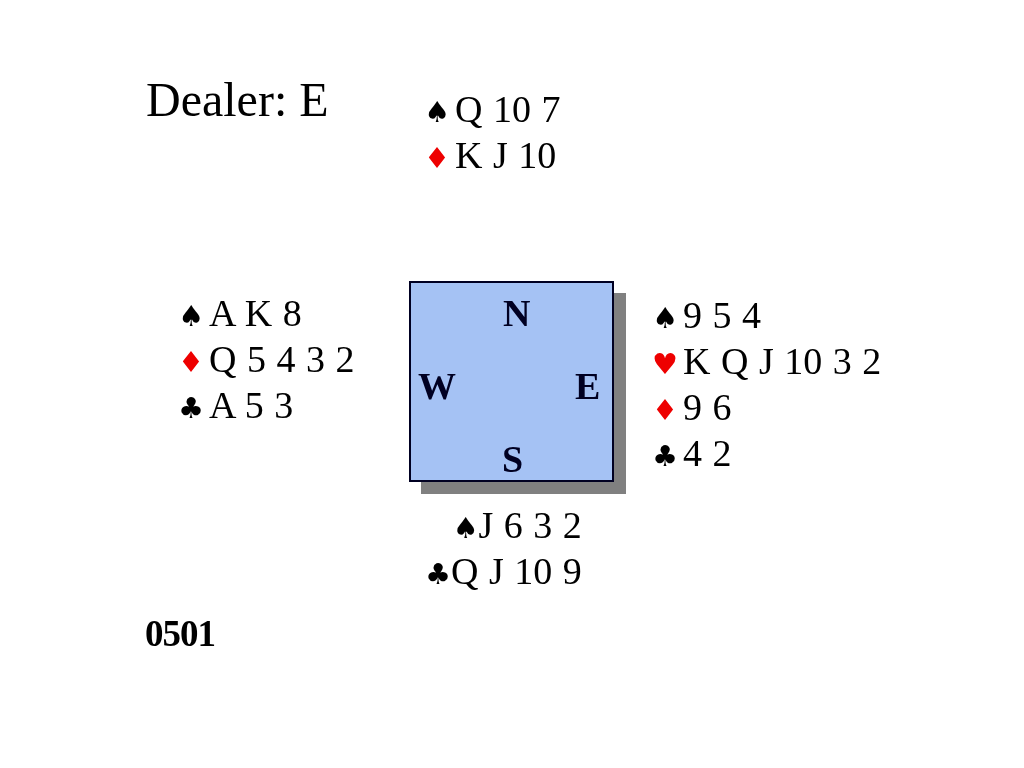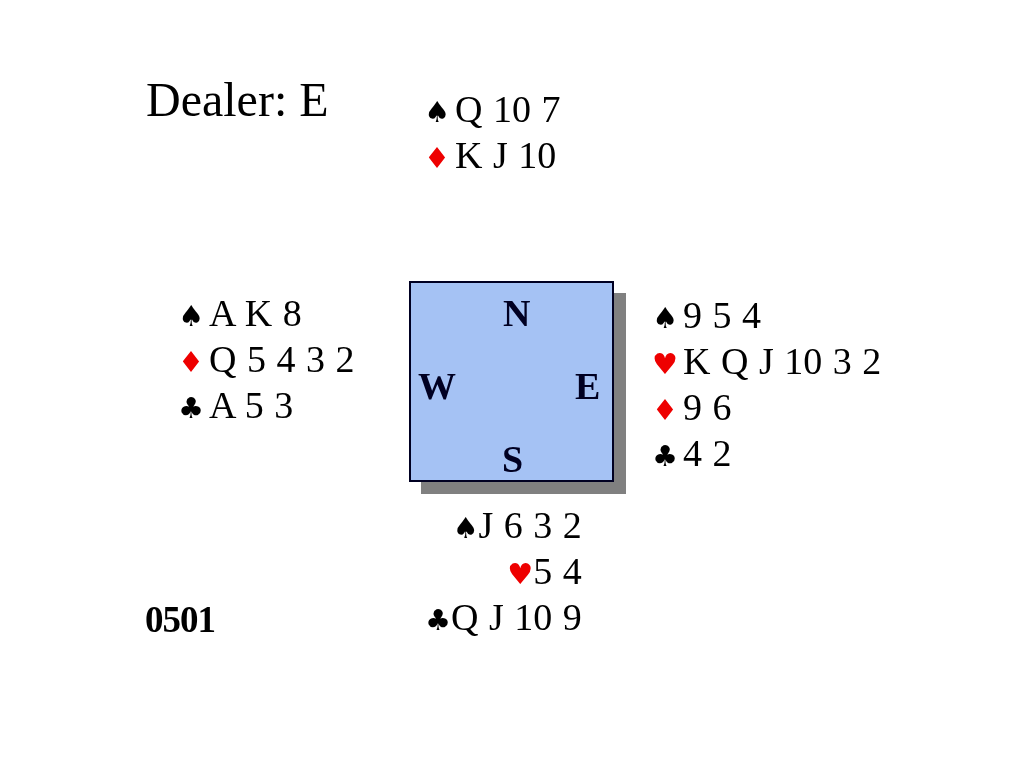--- a/index.html
+++ b/index.html
@@ -13,21 +13,21 @@
     color: #000000;
   }
   .dealer-label {
     position: absolute;
     left: 146px; top: 78px;
     font-size: 48px; line-height: 43px;
     white-space: nowrap;
   }
   .board-number {
     position: absolute;
-    left: 145px; top: 598px;
+    left: 145px; top: 612px;
     font-size: 37px; line-height: 43px;
     font-weight: bold;
     letter-spacing: -1px;
     white-space: nowrap;
   }
   .hand { position: absolute; }
   .suit-row {
     line-height: 43px;
     font-size: 38px;
     white-space: nowrap;
@@ -102,23 +102,20 @@
   <div class="suit-row">
     <span class="suit" style="color: rgb(0, 0, 0);">♣</span><span>4 2</span>
   </div>
 </div>
 
 <div class="hand hand-south">
   <div class="suit-row">
     <span class="suit" style="color: rgb(0, 0, 0);">♠</span><span>J 6 3 2</span>
   </div>
   <div class="suit-row">
-    <span class="suit" style="color: rgb(238, 0, 0);">♥</span><span>5 4</span>
-  </div>
-  <div class="suit-row">
     <span class="suit" style="color: rgb(0, 0, 0);">♣</span><span>Q J 10 9</span>
   </div>
 </div>
 
 <div class="compass-box" style="background: rgb(165, 194, 244); border-color: rgb(0, 0, 34); box-shadow: rgb(128, 128, 128) 12px 12px 0px 0px;">
   <span class="compass-dir dir-n">N</span>
   <span class="compass-dir dir-w">W</span>
   <span class="compass-dir dir-e">E</span>
   <span class="compass-dir dir-s">S</span>
 </div>

